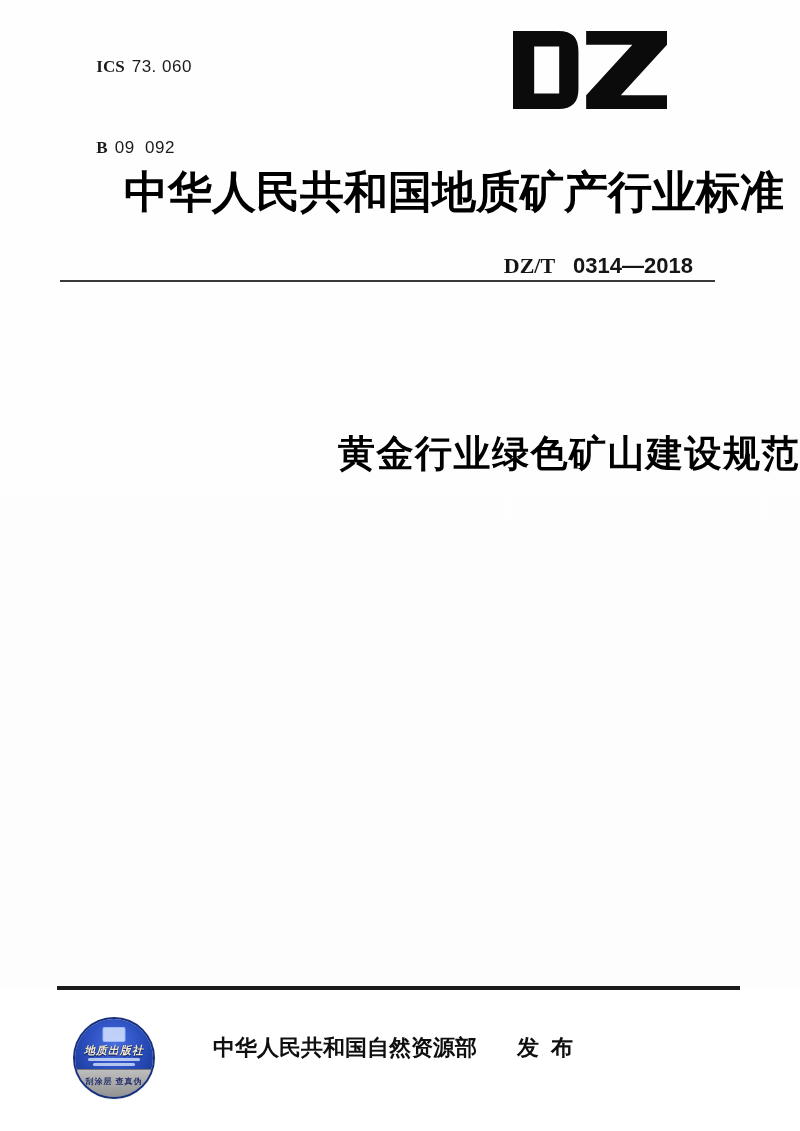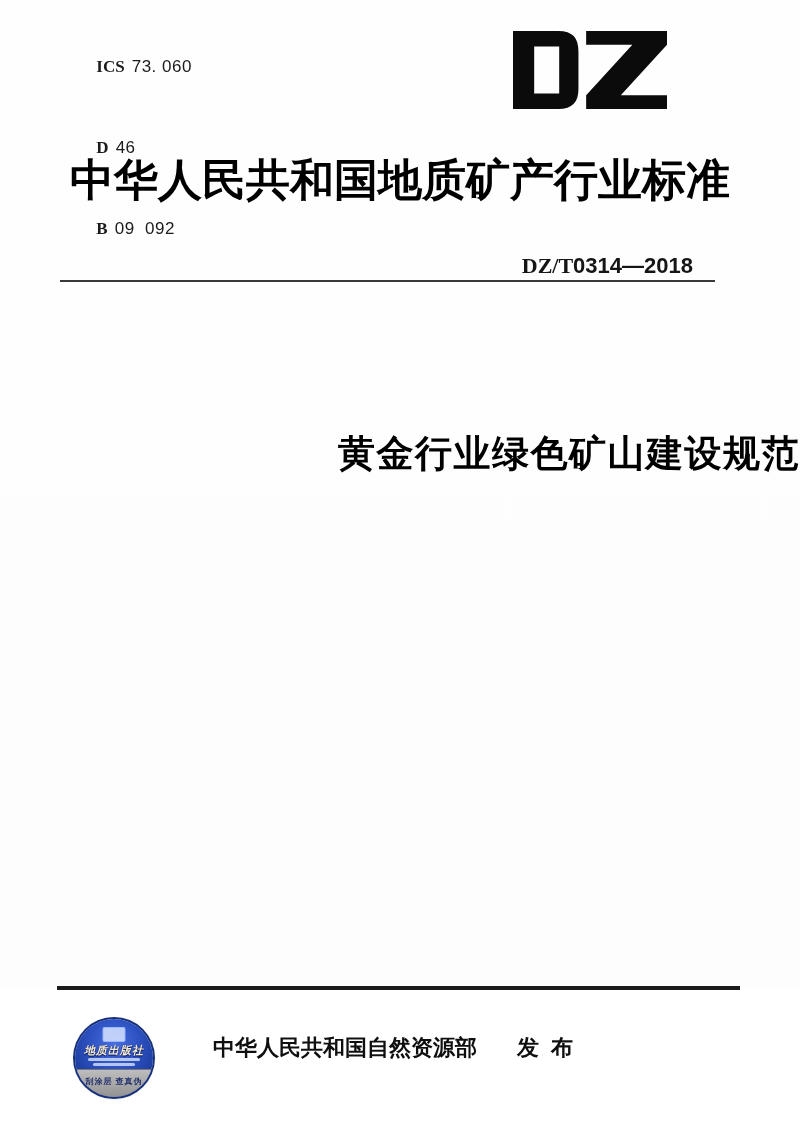--- a/index.html
+++ b/index.html
@@ -17,26 +17,26 @@
   .ics .row { white-space:pre; }
   .ics .prefix { font-family:"Liberation Serif","DejaVu Serif",serif; font-weight:700; margin-right:7px; }
   .ics .val { white-space:pre; letter-spacing:0.5px; }
 
   
   .logo { position:absolute; left:513px; top:31px; width:154px; height:78px; }
   .logo svg { display:block; width:100%; height:100%; }
   .sr-only { position:absolute; width:1px; height:1px; overflow:hidden; clip:rect(0 0 0 0); white-space:nowrap; }
 
   
-  .header-title { position:absolute; left:0; right:0; top:147px; margin:4px; text-align:center;
+  .header-title { position:absolute; left:0; right:0; top:147px; margin:16px; text-align:right;
     font-size:44px; font-weight:700; letter-spacing:0px; color:#000; }
 
   
   .std-no { position:absolute; top:227px; right:107px; font-size:22px; font-weight:700; color:#151515; white-space:pre; }
-  .std-no .serif { font-family:"Liberation Serif","DejaVu Serif",serif; margin-right:0; }
+  .std-no .serif { font-family:"Liberation Serif","DejaVu Serif",serif; margin-right:18px; }
 
   .rule-thin  { position:absolute; left:60px; top:280px; width:655px; height:2px; background:#3a3a3a; }
   .rule-thick { position:absolute; left:57px; top:986px; width:683px; height:4px; background:#1b1b1b; }
 
   
   .title-cn { position:absolute; left:0; right:0; top:429px; margin:0; text-align:right;
     font-size:37px; font-weight:700; letter-spacing:1.5px; color:#000; }
   .title-en { position:absolute; left:0; right:0; top:505px; text-align:center;
     font-family:"Liberation Serif","DejaVu Serif",serif; font-size:21px; font-weight:700; color:#0e0e0e; }
 
@@ -72,23 +72,20 @@
 </head>
 <body>
 
 <div class="page">
 
   <div class="ics">
     <div class="row">
       <span class="prefix">ICS</span><span class="val">73. 060</span>
     </div>
     <div class="row">
-      <span class="prefix">D</span><span class="val">46</span>
-    </div>
-    <div class="row">
       <span class="prefix">B</span><span class="val">09  092</span>
     </div>
   </div>
 
   <div class="logo">
     <svg viewBox="0 0 160 80" preserveAspectRatio="none" aria-hidden="true">
       <path fill="#0b0b0b" fill-rule="evenodd" d="M0,0 L47,0 C62,0 68,7 68,21 L68,59 C68,73 62,80 47,80 L0,80 Z
            M22,16 L48,16 L48,64 L22,64 Z"></path>
       <path fill="#0b0b0b" d="M76,0 L160,0 L160,14 L112,66 L160,66 L160,80 L76,80 L76,66 L124,14 L76,14 Z"></path>
     </svg>

